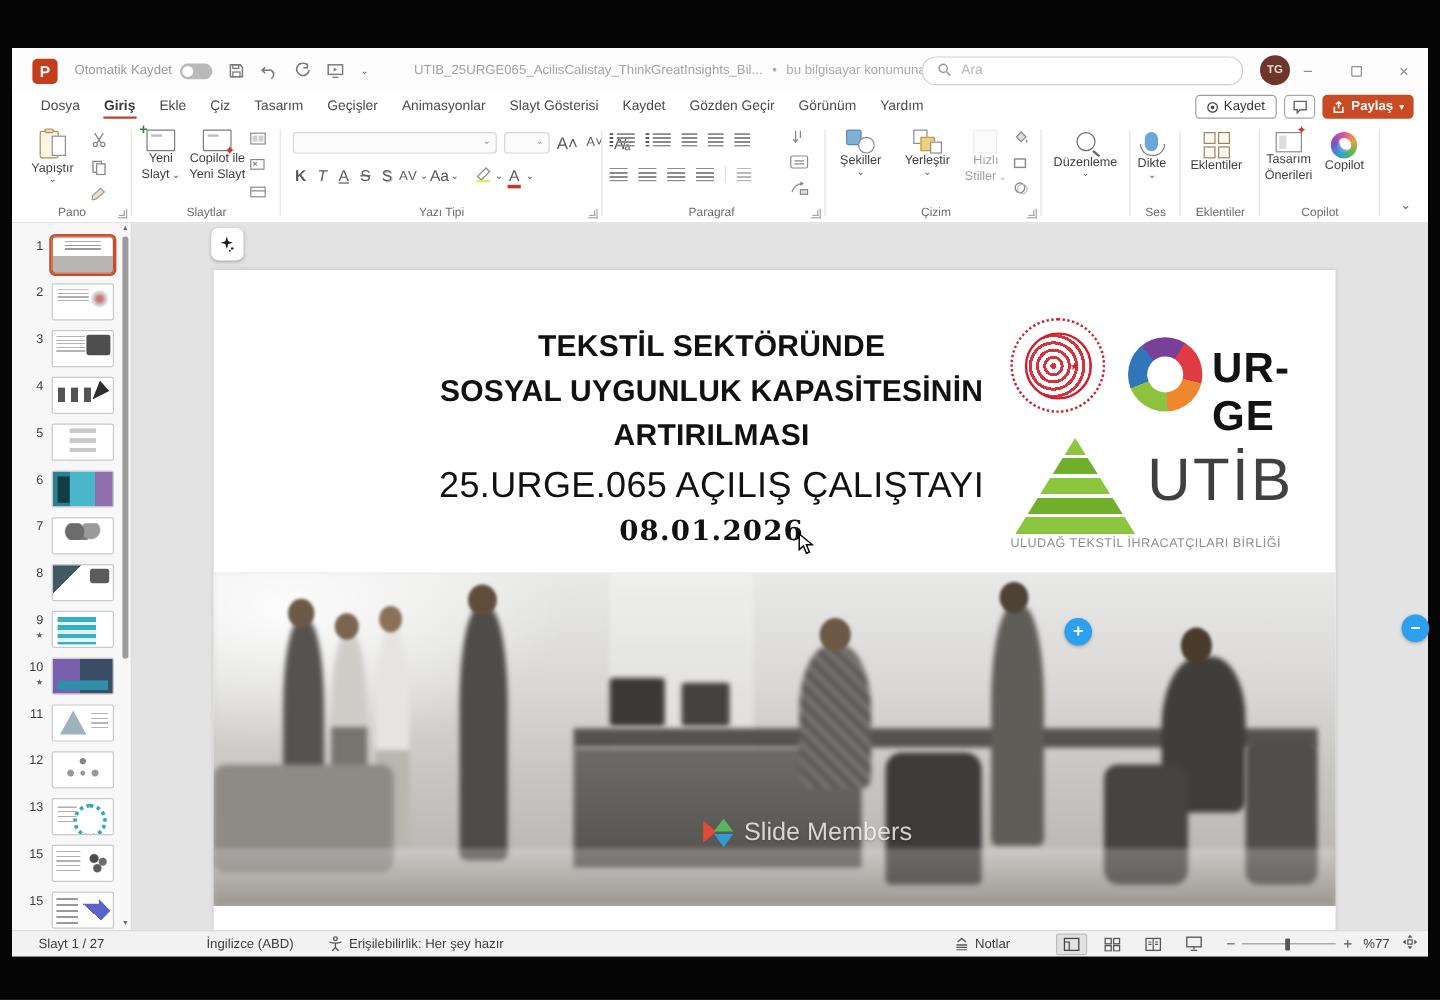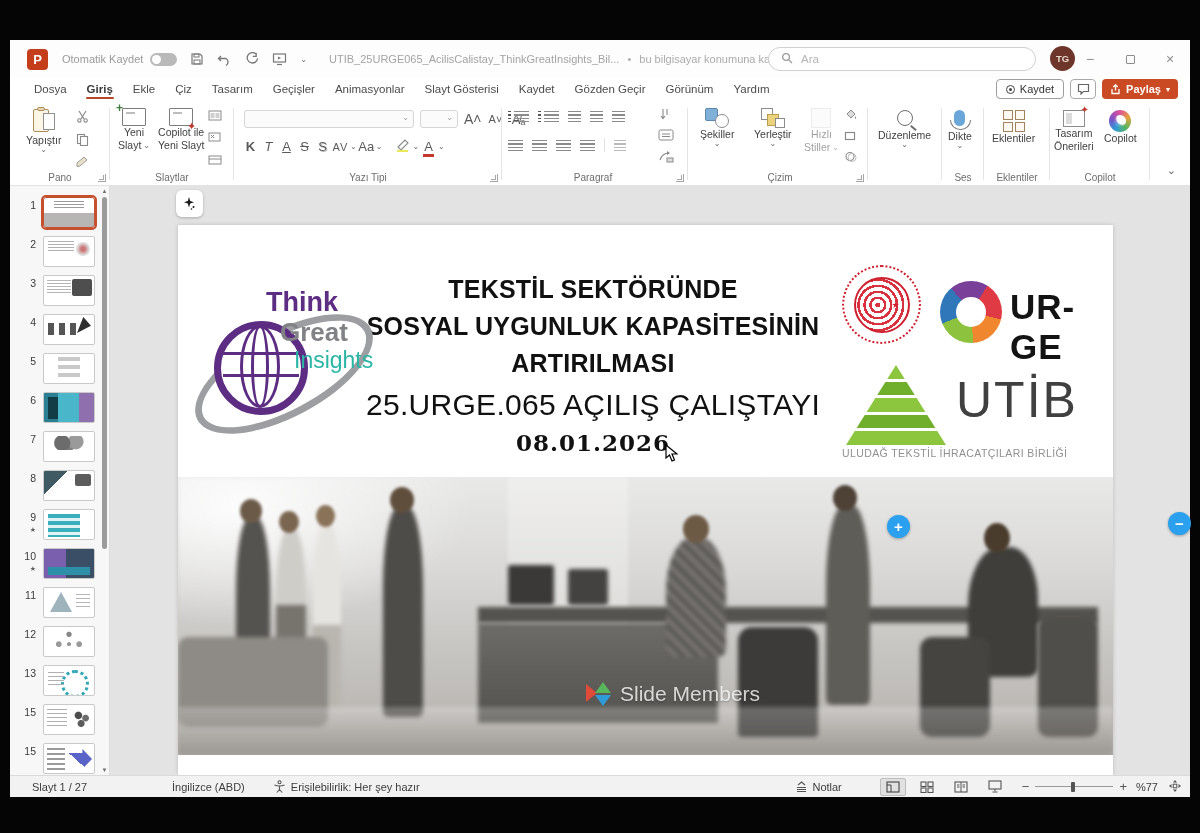--- a/index.html
+++ b/index.html
@@ -8,21 +8,21 @@
   .stage{position:relative;width:1200px;height:833px;background:#050505;overflow:hidden;}
   .window{position:absolute;left:10px;top:40px;width:1180px;height:757px;background:#fff;overflow:hidden;}
 
   
   .titlebar{position:absolute;left:0;top:0;width:100%;height:38px;background:#fdfdfd;display:flex;align-items:center;color:#8a8a8a;font-size:11px;}
   .ppt-logo{width:21px;height:21px;margin-left:17px;border-radius:4px;background:#c43e1c;color:#fff;font-weight:bold;font-size:13px;display:flex;align-items:center;justify-content:center;}
   .autosave{margin-left:14px;color:#9a9a9a;}
   .toggle{width:27px;height:13px;border-radius:7px;background:#b9b9b9;margin-left:7px;position:relative;}
   .toggle::after{content:"";position:absolute;left:2px;top:2px;width:9px;height:9px;border-radius:50%;background:#fff;}
   .tb-ic{margin-left:13px;color:#777;display:flex;align-items:center;}
-  .doc-title{margin-left:22px;color:#a3a3a3;white-space:nowrap;overflow:hidden;max-width:330px;}
+  .doc-title{margin-left:38px;color:#a3a3a3;white-space:nowrap;overflow:hidden;max-width:330px;}
   .save-loc{color:#ababab;margin-left:8px;}
   .searchbox{position:absolute;left:758px;top:7px;width:268px;height:24px;border:1px solid #d0d0d0;border-radius:13px;background:#fff;display:flex;align-items:center;color:#b5b5b5;font-size:11.5px;padding-left:12px;gap:8px;}
   .avatar{position:absolute;left:1040px;top:6px;width:25px;height:25px;border-radius:50%;background:#6e352a;color:#e9d9cd;font-size:9.5px;font-weight:bold;display:flex;align-items:center;justify-content:center;}
   .winctl{position:absolute;top:0;height:38px;width:40px;display:flex;align-items:center;justify-content:center;color:#8d8d8d;font-size:14px;}
   .maxbox{width:9px;height:9px;border:1.3px solid #8d8d8d;border-radius:1px;}
 
   
   .tabrow{position:absolute;left:0;top:38px;width:100%;height:24px;background:#fff;display:flex;align-items:center;}
   .tabs{display:flex;margin-left:14px;}
   .tab{padding:3px 10px 5px;font-size:11.5px;color:#4b4b4b;position:relative;white-space:nowrap;text-align:center;}
@@ -596,32 +596,20 @@
         <div class="slide">
 
           <div class="stitle">
             <div class="l">TEKSTİL SEKTÖRÜNDE</div>
             <div class="l">SOSYAL UYGUNLUK KAPASİTESİNİN</div>
             <div class="l">ARTIRILMASI</div>
             <div class="sub">25.URGE.065 AÇILIŞ ÇALIŞTAYI</div>
             <div class="date">08.01.2026</div>
           </div>
 
-          <div class="thinklogo">
-            <div class="orbit"></div>
-            <div class="globe">
-              <i class="m1"></i>
-                <i class="m2"></i>
-                <b class="h1"></b>
-                <b class="h2"></b>
-            </div>
-            <span class="tl-think">Think</span>
-            <span class="tl-great">Great</span>
-            <span class="tl-insights">Insights</span>
-          </div>
 
           <div class="ministry">
             <div class="inner">
                 <span class="star">★</span>
               </div>
           </div>
           <div class="urge-ring"></div>
           <div class="urge-text">UR-GE</div>
           <div class="utib-mtn"></div>
           <div class="utib-text">UTİB</div>

